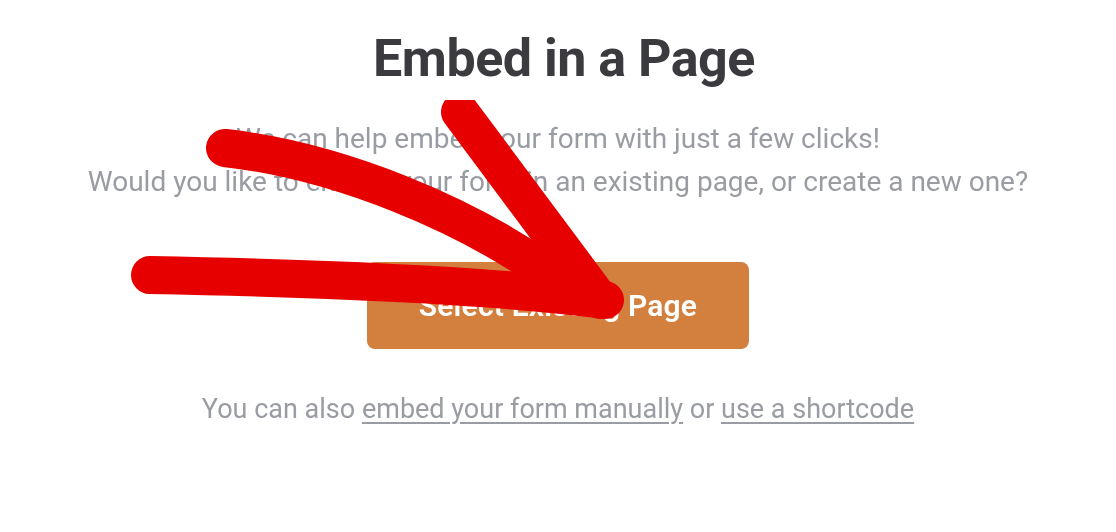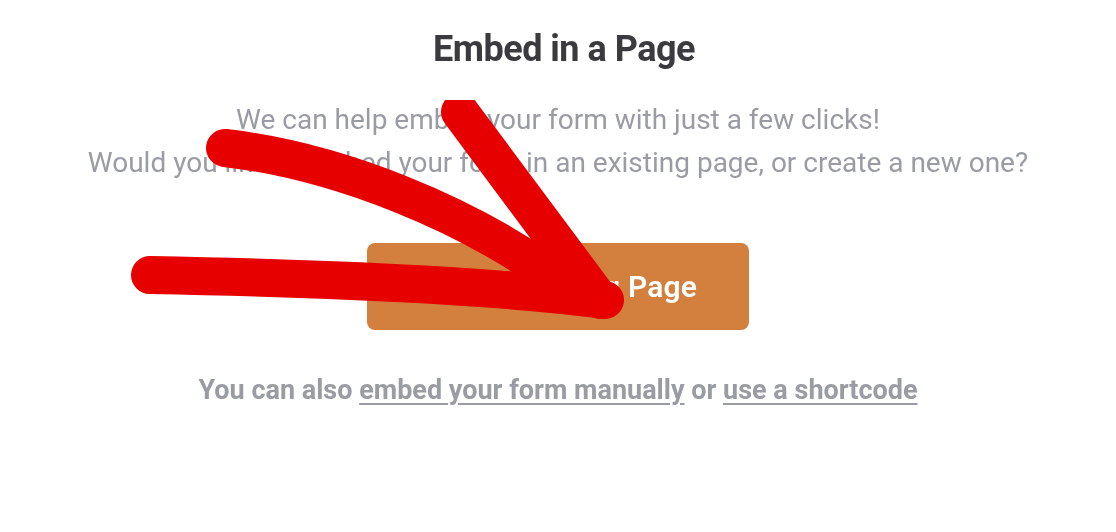--- a/index.html
+++ b/index.html
@@ -14,21 +14,21 @@
       height: 532px;
       position: relative;
       overflow: hidden;
     }
     .container {
       width: 100%;
       padding-top: 28px;
       text-align: center;
     }
     .title {
-      font-size: 36px;
+      font-size: 52px;
       font-weight: 700;
       color: #3b3b3f;
       letter-spacing: -0.5px;
       margin-bottom: 28px;
       padding-left: 12px;
     }
     .description {
       font-size: 28px;
       line-height: 1.55;
       color: #9a9ca3;
@@ -50,21 +50,21 @@
       padding: 26px 52px;
       font-size: 30px;
       font-weight: 600;
       cursor: pointer;
       letter-spacing: 0.2px;
       font-family: inherit;
     }
     .footer-text {
       font-size: 27px;
       color: #9a9ca3;
-      font-weight: 700;
+      font-weight: 400;
     }
     .footer-link {
       color: #9a9ca3;
       text-decoration: underline;
       text-underline-offset: 4px;
       cursor: pointer;
     }
     .arrow-overlay {
       position: absolute;
       top: 100px;

